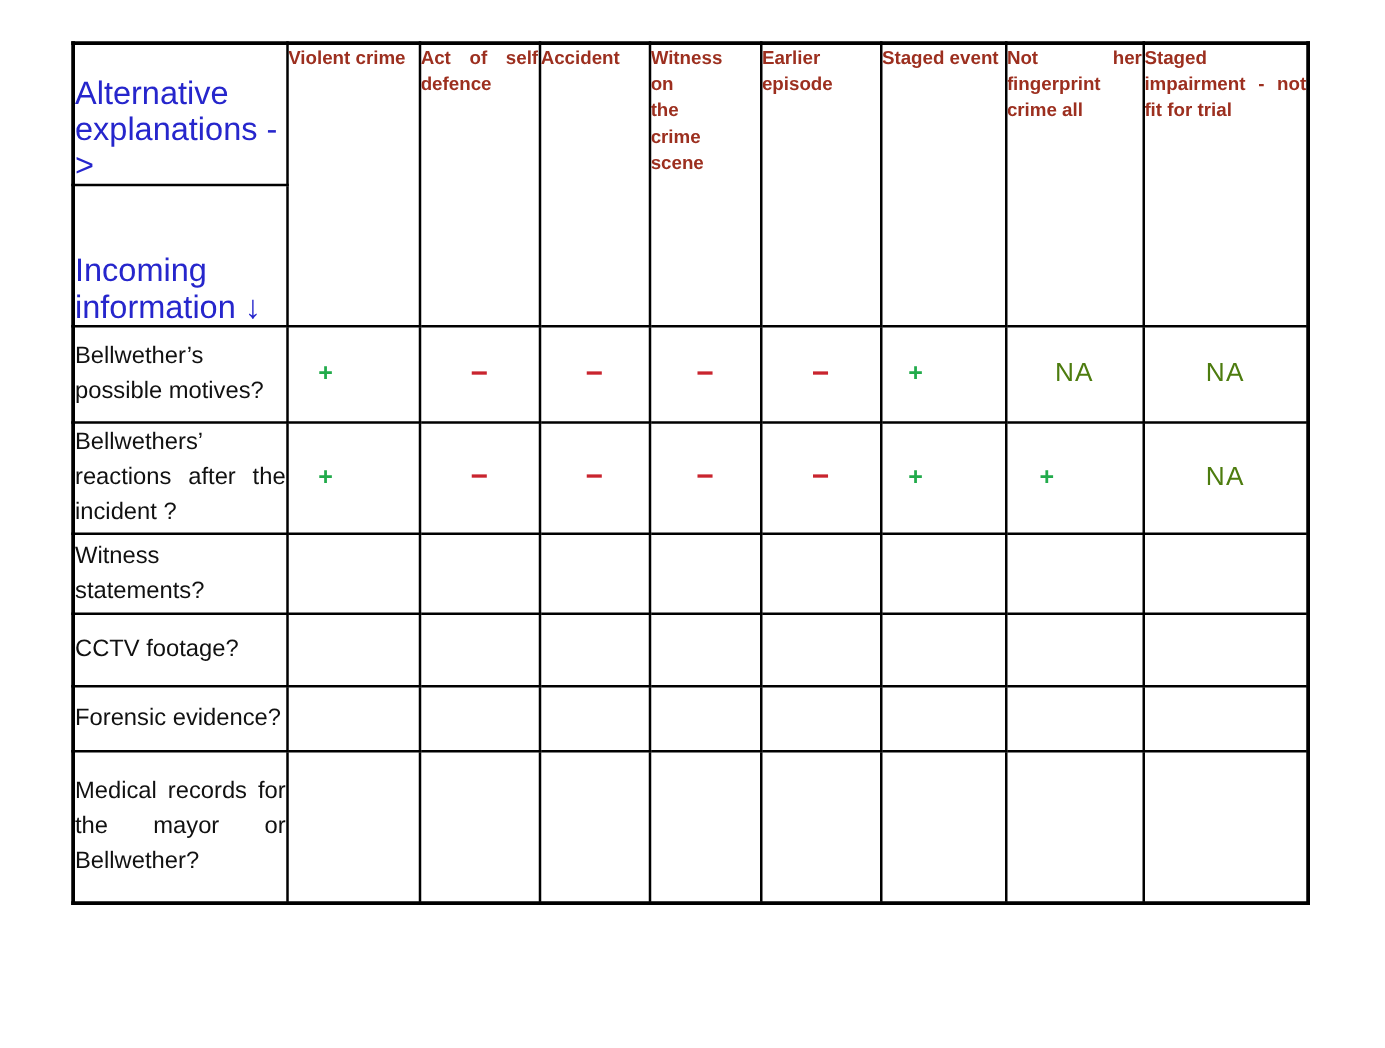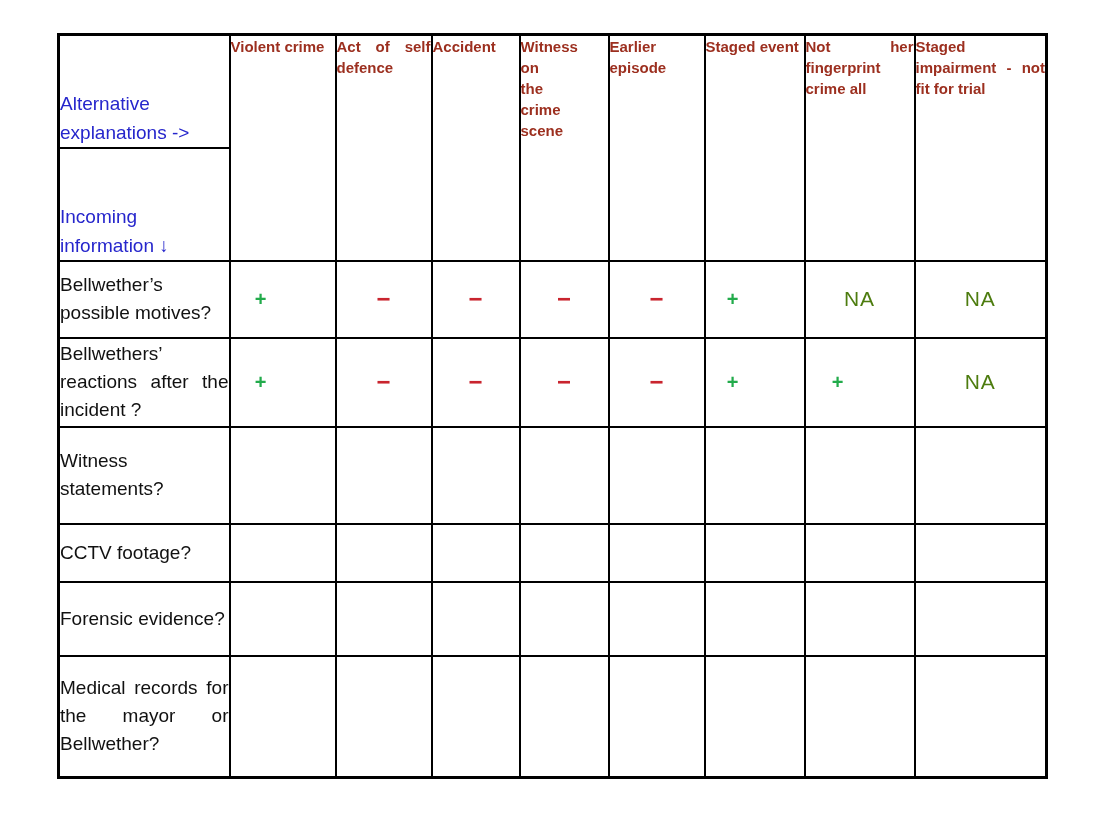--- a/index.html
+++ b/index.html
@@ -23,21 +23,21 @@
     background:#fff;
     overflow:hidden;
   }
   
   td.corner{
     vertical-align:bottom;
     padding:0 14px 7px 10px;
   }
   td.corner .blue{
     color:#2626cc;
-    font-size:19px;
+    font-size:26px;
     line-height:29px;
     display:block;
   }
   
   td.chead{
     vertical-align:top;
     padding:14px 8px 4px 10px;
     color:#9c2f1f;
     font-weight:700;
     font-size:15px;
@@ -139,21 +139,21 @@
       <td class="markcell"><span class="mark plus">+</span></td>
       <td class="markcell"><span class="mark minus">−</span></td>
       <td class="markcell"><span class="mark minus">−</span></td>
       <td class="markcell"><span class="mark minus">−</span></td>
       <td class="markcell"><span class="mark minus">−</span></td>
       <td class="markcell"><span class="mark plus">+</span></td>
       <td class="markcell"><span class="mark plus">+</span></td>
       <td class="markcell"><span class="mark na">NA</span></td>
     </tr>
 
-    <tr style="height:97px">
+    <tr style="height:64px">
       <td class="rlabel">Witness statements?</td>
       <td class="markcell"><span class="mark"></span></td>
       <td class="markcell"><span class="mark"></span></td>
       <td class="markcell"><span class="mark"></span></td>
       <td class="markcell"><span class="mark"></span></td>
       <td class="markcell"><span class="mark"></span></td>
       <td class="markcell"><span class="mark"></span></td>
       <td class="markcell"><span class="mark"></span></td>
       <td class="markcell"><span class="mark"></span></td>
     </tr>
@@ -163,21 +163,21 @@
       <td class="markcell"><span class="mark"></span></td>
       <td class="markcell"><span class="mark"></span></td>
       <td class="markcell"><span class="mark"></span></td>
       <td class="markcell"><span class="mark"></span></td>
       <td class="markcell"><span class="mark"></span></td>
       <td class="markcell"><span class="mark"></span></td>
       <td class="markcell"><span class="mark"></span></td>
       <td class="markcell"><span class="mark"></span></td>
     </tr>
 
-    <tr style="height:74px">
+    <tr style="height:52px">
       <td class="rlabel">Forensic evidence?</td>
       <td class="markcell"><span class="mark"></span></td>
       <td class="markcell"><span class="mark"></span></td>
       <td class="markcell"><span class="mark"></span></td>
       <td class="markcell"><span class="mark"></span></td>
       <td class="markcell"><span class="mark"></span></td>
       <td class="markcell"><span class="mark"></span></td>
       <td class="markcell"><span class="mark"></span></td>
       <td class="markcell"><span class="mark"></span></td>
     </tr>

